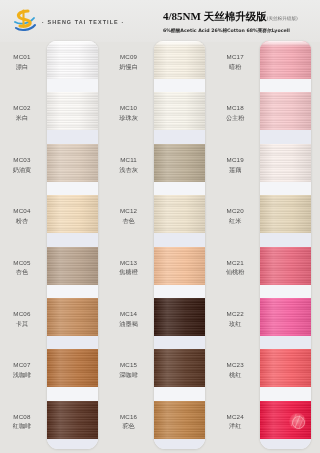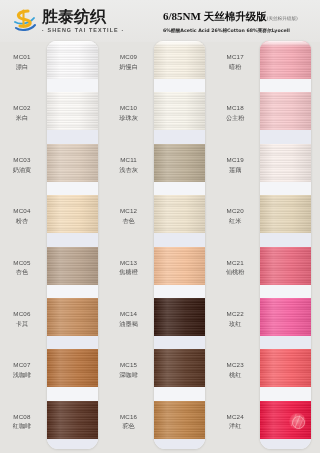--- a/index.html
+++ b/index.html
@@ -119,28 +119,27 @@
   <div id="brand">
     <div id="brand-mark">
       <svg width="26" height="24" viewBox="0 0 26 24">
         <path d="M4 19 C8 22, 18 22, 23 16" stroke="#2f6fbf" stroke-width="2.1" fill="none" stroke-linecap="round"></path>
         <path d="M3 13 C8 16, 17 15, 22 9" stroke="#3aa3d8" stroke-width="1.9" fill="none" stroke-linecap="round"></path>
         <path d="M16 2 C9 2, 5 5, 7 8 C9 11, 17 10, 18 13 C19 16, 14 18, 8 17" stroke="#f0b019" stroke-width="3.1" fill="none" stroke-linecap="round" stroke-linejoin="round"></path>
         <path d="M11.5 1.5 L11.5 18" stroke="#f0b019" stroke-width="2.1" stroke-linecap="round"></path>
       </svg>
     </div>
     <div id="brand-text">
-      <span id="brand-cn">胜泰纺织</span>
       <span id="brand-en">· SHENG TAI TEXTILE ·</span>
     </div>
   </div>
 
   <div id="title-block">
     <div id="title-main">
-      <span class="nm">6/85NM</span>
+      <span class="nm">4/85NM</span>
       <span class="cn">天丝棉升级版</span><span id="title-paren">(天丝棉升级版)</span>
     </div>
     <div id="title-sub">6%醋酸Acetic Acid 26%棉Cotton 68%莱赛尔Lyocell</div>
   </div>
 
 </div>
 
 <div id="grid">
     <div class="col">
       <div class="labels">

